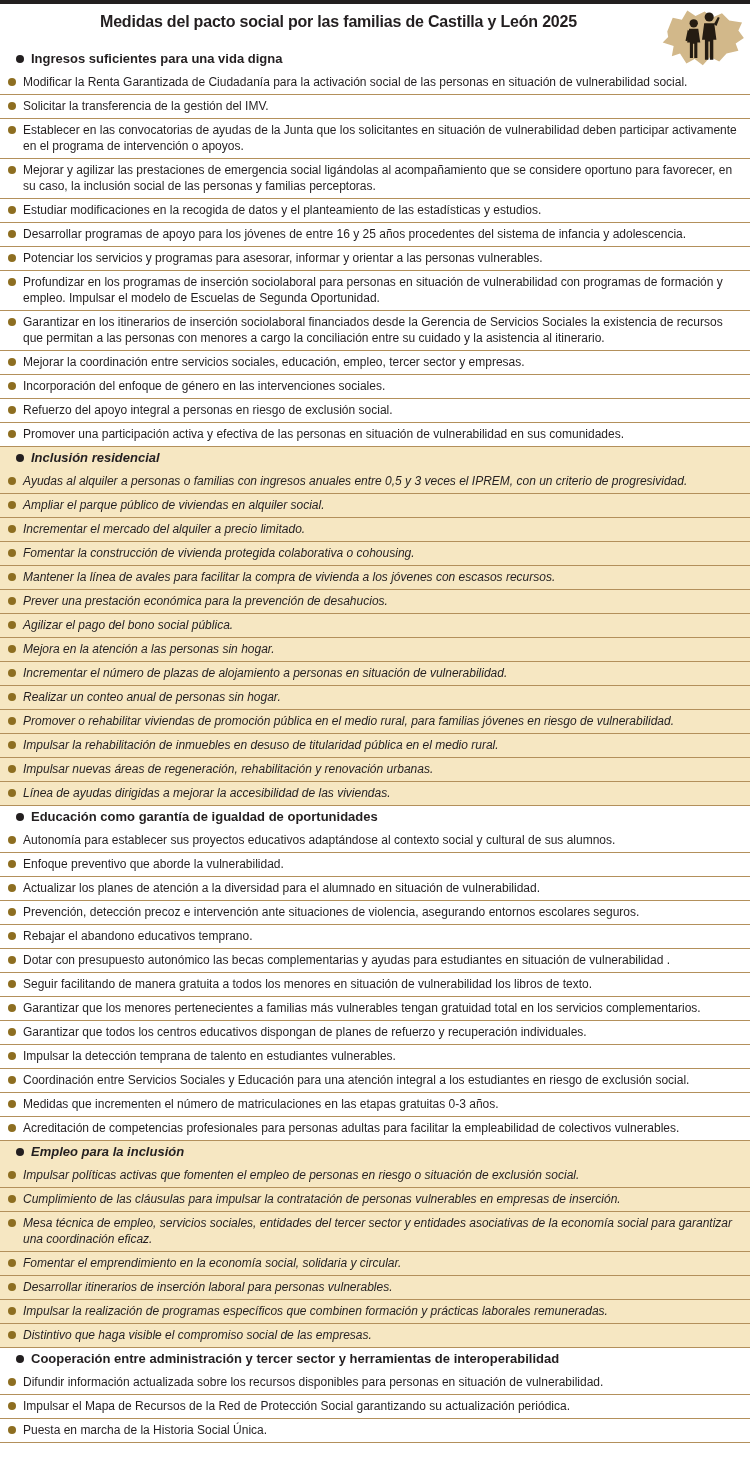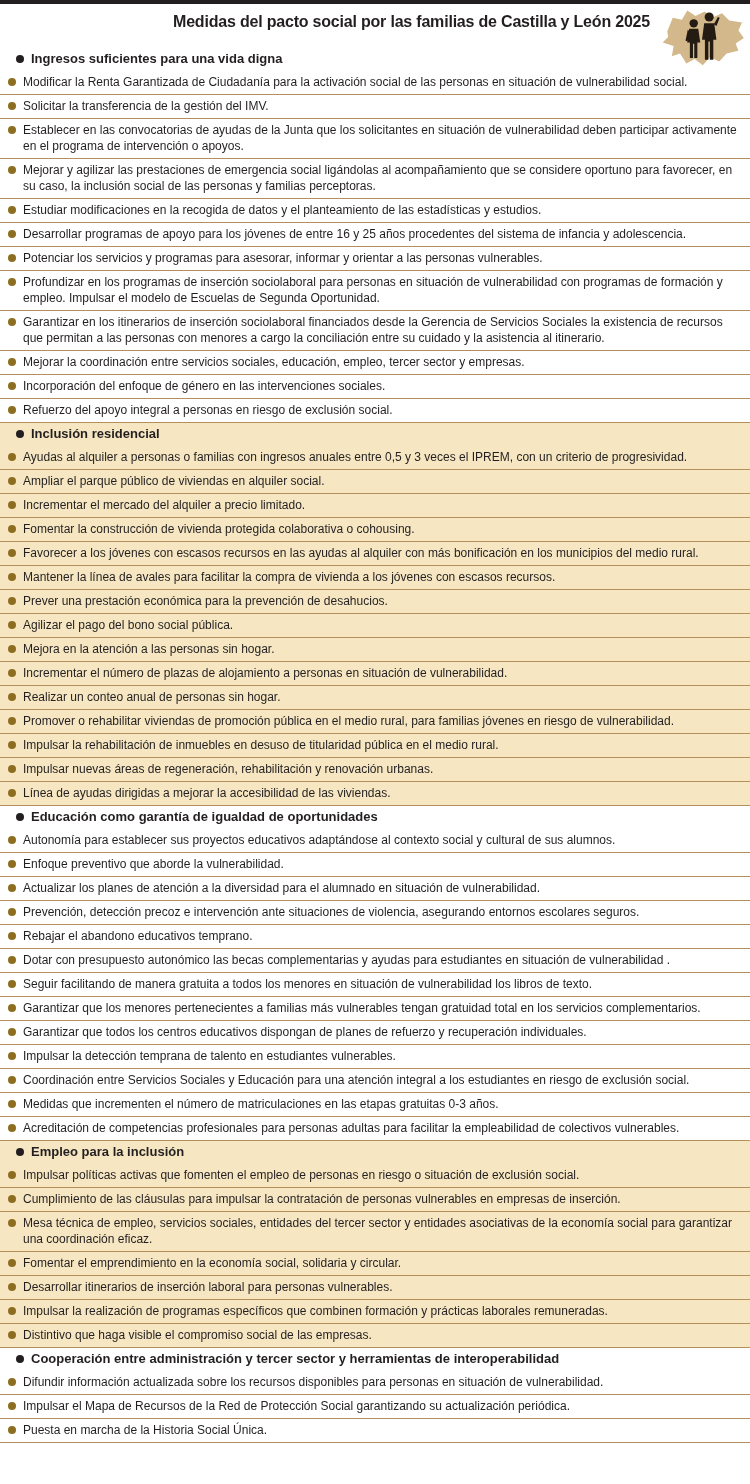--- a/index.html
+++ b/index.html
@@ -11,33 +11,33 @@
   }
   html,body{margin:0;padding:0;background:#ffffff;}
   .page{
     width:750px;min-height:1484px;margin:0;position:relative;
     font-family:"Liberation Sans",sans-serif;color:var(--ink);
     display:flex;flex-direction:column;box-sizing:border-box;background:#fff;
   }
   .topbar{height:4px;background:var(--ink);}
   .header{position:relative;height:44px;flex:0 0 auto;}
   .title{
-    margin:0;padding:9px 100px 0 100px;text-align:right;
+    margin:0;padding:9px 100px 0 100px;text-align:left;
     font-size:16px;font-weight:bold;line-height:18px;letter-spacing:-0.2px;
   }
   .map-icon{position:absolute;top:2px;right:2px;width:94px;height:62px;}
   .sections{flex:1 1 auto;display:flex;flex-direction:column;}
   .row{
     display:flex;align-items:flex-start;
     padding:3px 6px 4px 8px;
     border-bottom:1px solid var(--line);
     font-size:12px;line-height:16px;
   }
   .row.header-row{border-bottom:none;font-weight:bold;font-size:13px;padding-left:16px;}
-  .row.beige{background:var(--beige);}
+  .row.beige{background:var(--beige);font-style:italic;}
   .bullet{
     flex:0 0 8px;width:8px;height:8px;border-radius:50%;
     margin:4px 7px 0 0;background:var(--gold);
   }
   .row.header-row .bullet{background:var(--ink);}
   .text{flex:1 1 auto;padding-right:4px;}
 </style>
 </head>
 <body>
 
@@ -105,20 +105,24 @@
     <span class="text">Mejorar la coordinación entre servicios sociales, educación, empleo, tercer sector y empresas.</span>
   </div>
       <div class="row item-row">
     <span class="bullet"></span>
     <span class="text">Incorporación del enfoque de género en las intervenciones sociales.</span>
   </div>
       <div class="row item-row">
     <span class="bullet"></span>
     <span class="text">Refuerzo del apoyo integral a personas en riesgo de exclusión social.</span>
   </div>
+      <div class="row item-row">
+    <span class="bullet"></span>
+    <span class="text">Promover una participación activa y efectiva de las personas en situación de vulnerabilidad en sus comunidades.</span>
+  </div>
       <div class="row header-row beige">
     <span class="bullet"></span>
     <span class="text">Inclusión residencial</span>
   </div>
       <div class="row item-row beige">
     <span class="bullet"></span>
     <span class="text">Ayudas al alquiler a personas o familias con ingresos anuales entre 0,5 y 3 veces el IPREM, con un criterio de progresividad.</span>
   </div>
       <div class="row item-row beige">
     <span class="bullet"></span>
@@ -127,24 +131,20 @@
       <div class="row item-row beige">
     <span class="bullet"></span>
     <span class="text">Incrementar el mercado del alquiler a precio limitado.</span>
   </div>
       <div class="row item-row beige">
     <span class="bullet"></span>
     <span class="text">Fomentar la construcción de vivienda protegida colaborativa o cohousing.</span>
   </div>
       <div class="row item-row beige">
     <span class="bullet"></span>
-    <span class="text">Favorecer a los jóvenes con escasos recursos en las ayudas al alquiler con más bonificación en los municipios del medio rural.</span>
-  </div>
-      <div class="row item-row beige">
-    <span class="bullet"></span>
     <span class="text">Mantener la línea de avales para facilitar la compra de vivienda a los jóvenes con escasos recursos.</span>
   </div>
       <div class="row item-row beige">
     <span class="bullet"></span>
     <span class="text">Prever una prestación económica para la prevención de desahucios.</span>
   </div>
       <div class="row item-row beige">
     <span class="bullet"></span>
     <span class="text">Agilizar el pago del bono social pública.</span>
   </div>

